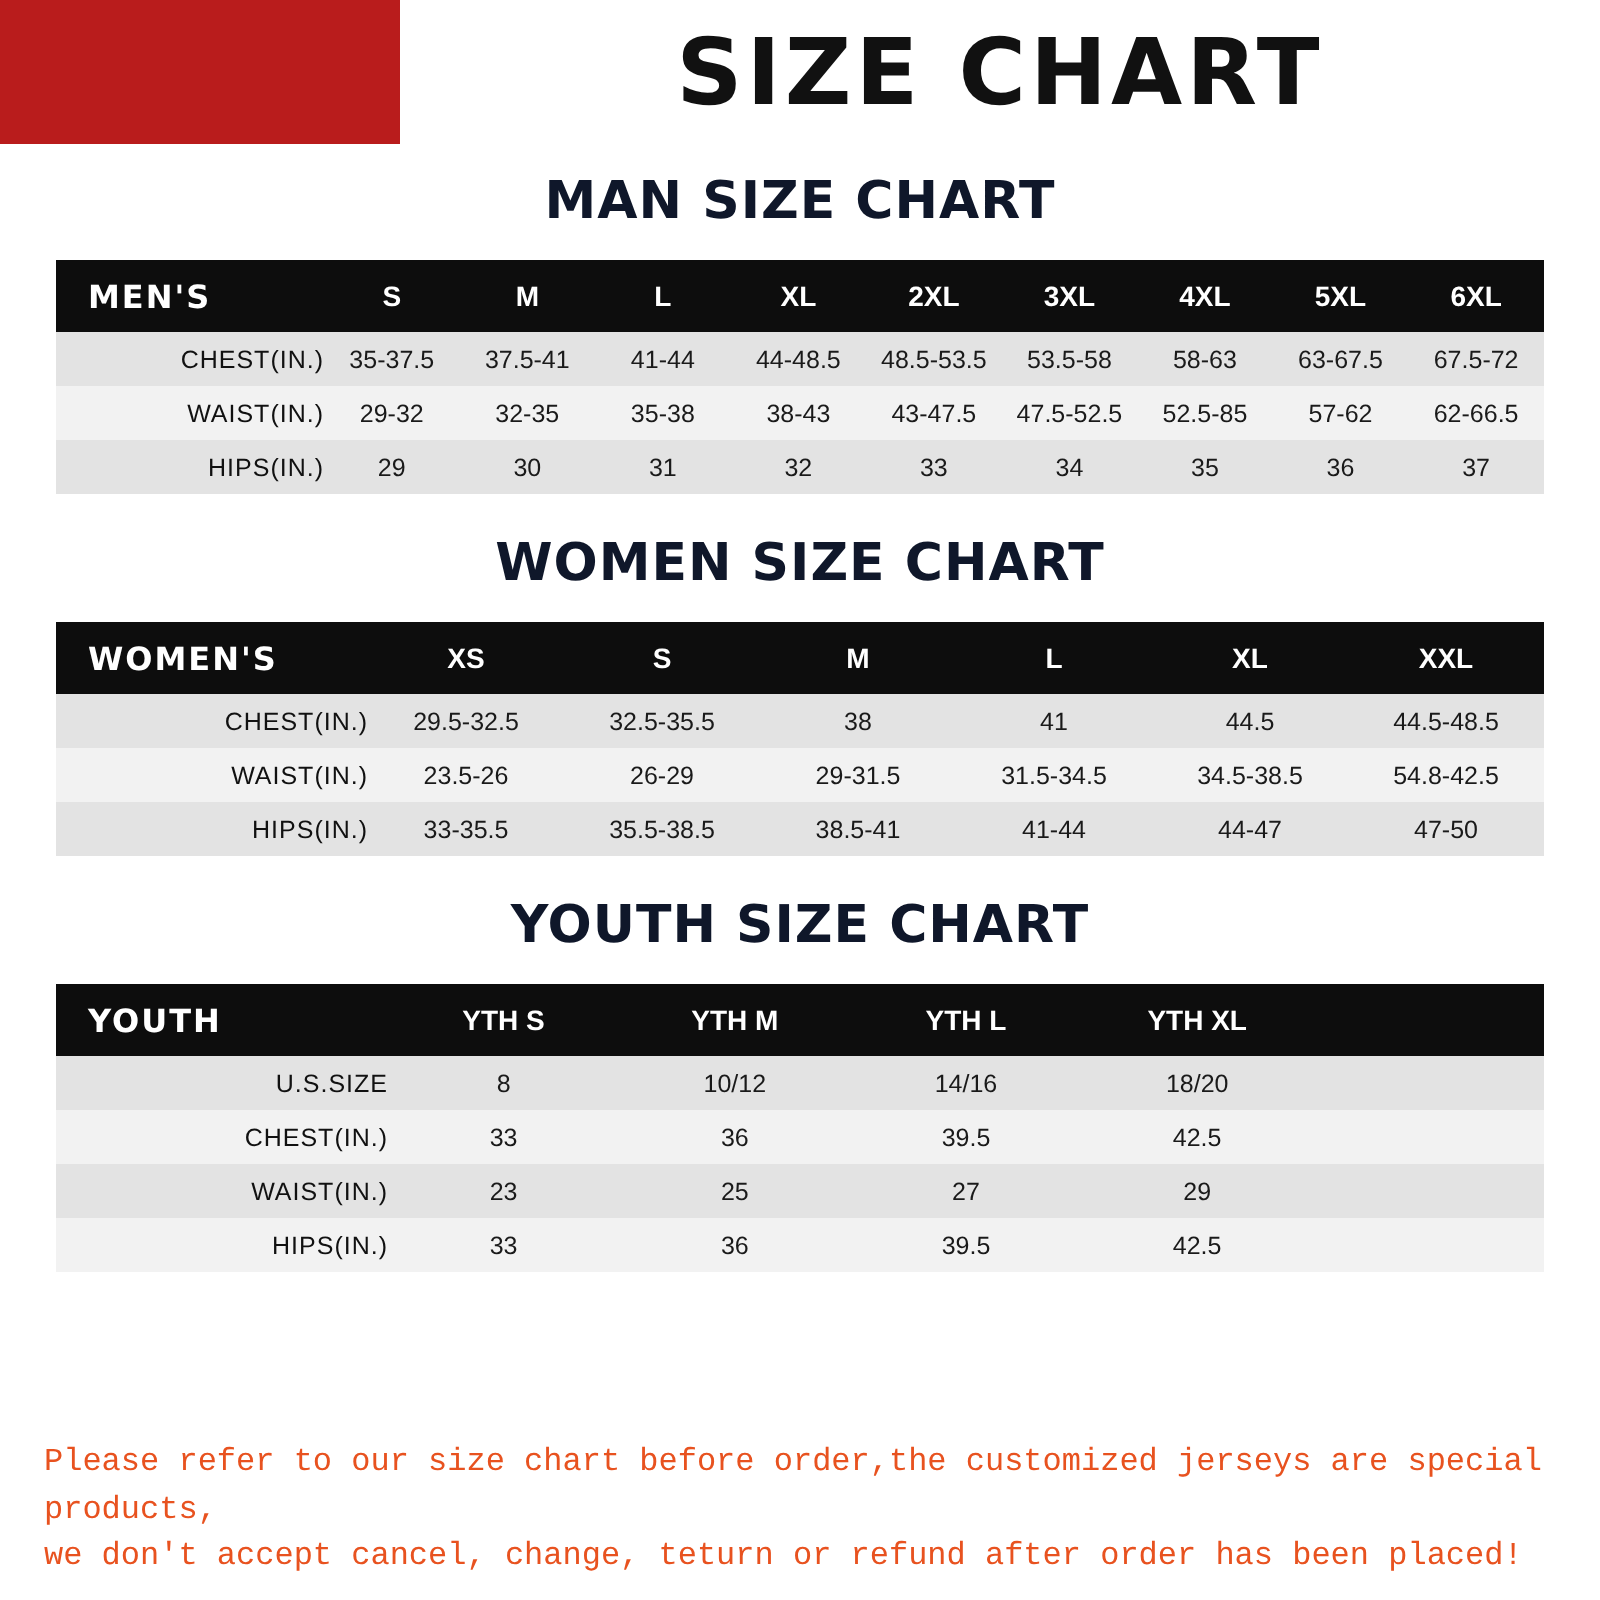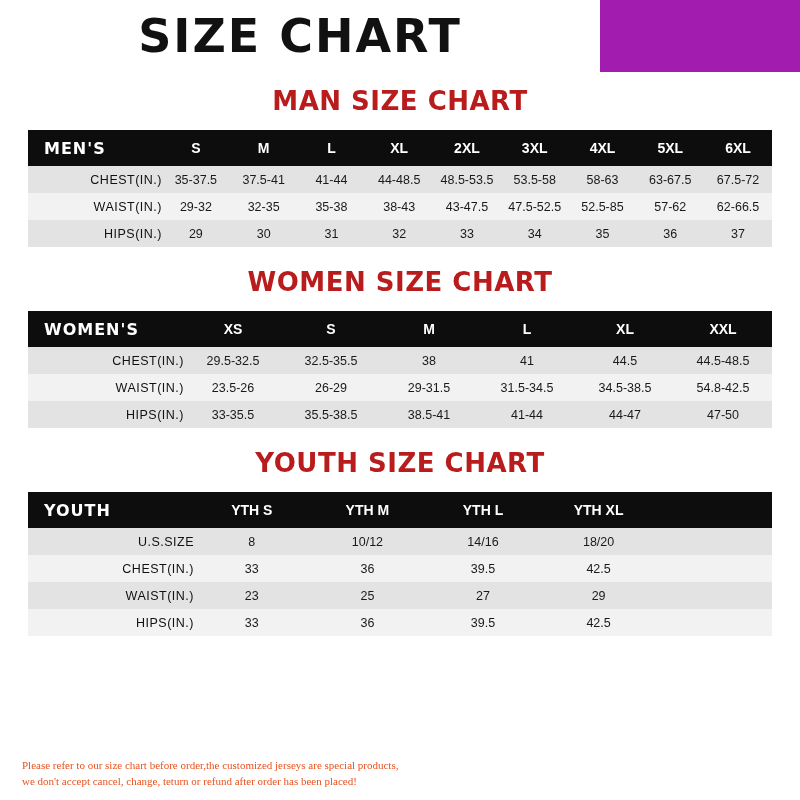--- a/index.html
+++ b/index.html
@@ -17,24 +17,24 @@
     position: relative;
     width: 800px;
     height: 800px;
     background: #ffffff;
     box-sizing: border-box;
   }
   
   .banner {
     position: relative;
     height: 72px;
-    background: #a21caf;
+    background: #b91c1c;
     display: flex;
     align-items: center;
-    justify-content: flex-start;
+    justify-content: flex-end;
   }
   .banner-inner {
     background: #ffffff;
     width: 600px;
     height: 72px;
     display: flex;
     align-items: center;
     justify-content: center;
   }
   .banner-title {
@@ -45,21 +45,21 @@
     color: #111111;
     line-height: 1;
     text-align: center;
   }
   
   .section-title {
     text-align: center;
     font-family: "DejaVu Sans", sans-serif;
     font-weight: bold;
     font-size: 26px;
-    color: #b91c1c;
+    color: #0f172a;
     letter-spacing: 0.5px;
   }
   .content {
     padding: 0 28px;
     box-sizing: border-box;
   }
   
   table.size-table {
     width: 100%;
     border-collapse: collapse;
@@ -100,23 +100,23 @@
   }
   
   .note {
     position: absolute;
     left: 0;
     right: 0;
     bottom: 10px;
     padding: 0 22px;
     box-sizing: border-box;
     color: #e8521f;
-    font-size: 11px;
+    font-size: 16px;
     line-height: 1.45;
-    font-family: Liberation Serif, serif;
+    font-family: Liberation Mono, monospace;
   }
   .note-line { display: block; }
   .spacer-sm { height: 14px; }
   .spacer-md { height: 20px; }
 </style>
 </head>
 <body>
 
 <div class="page">
 

